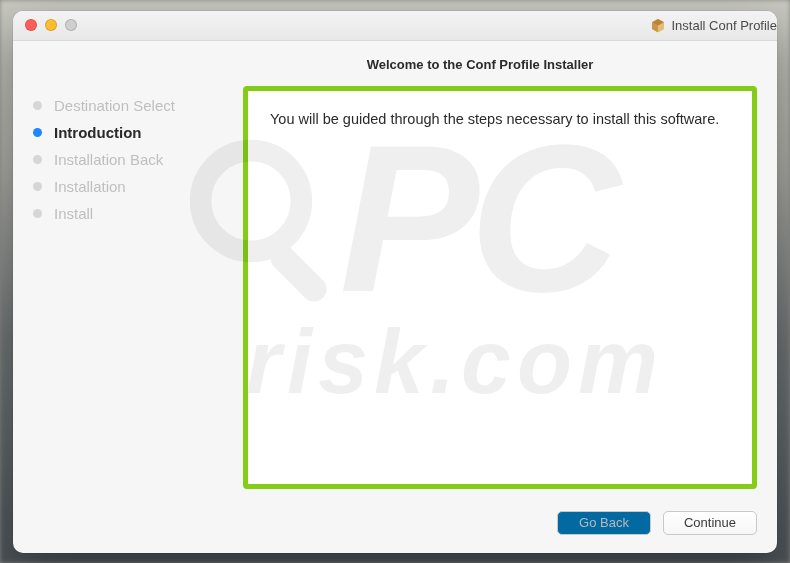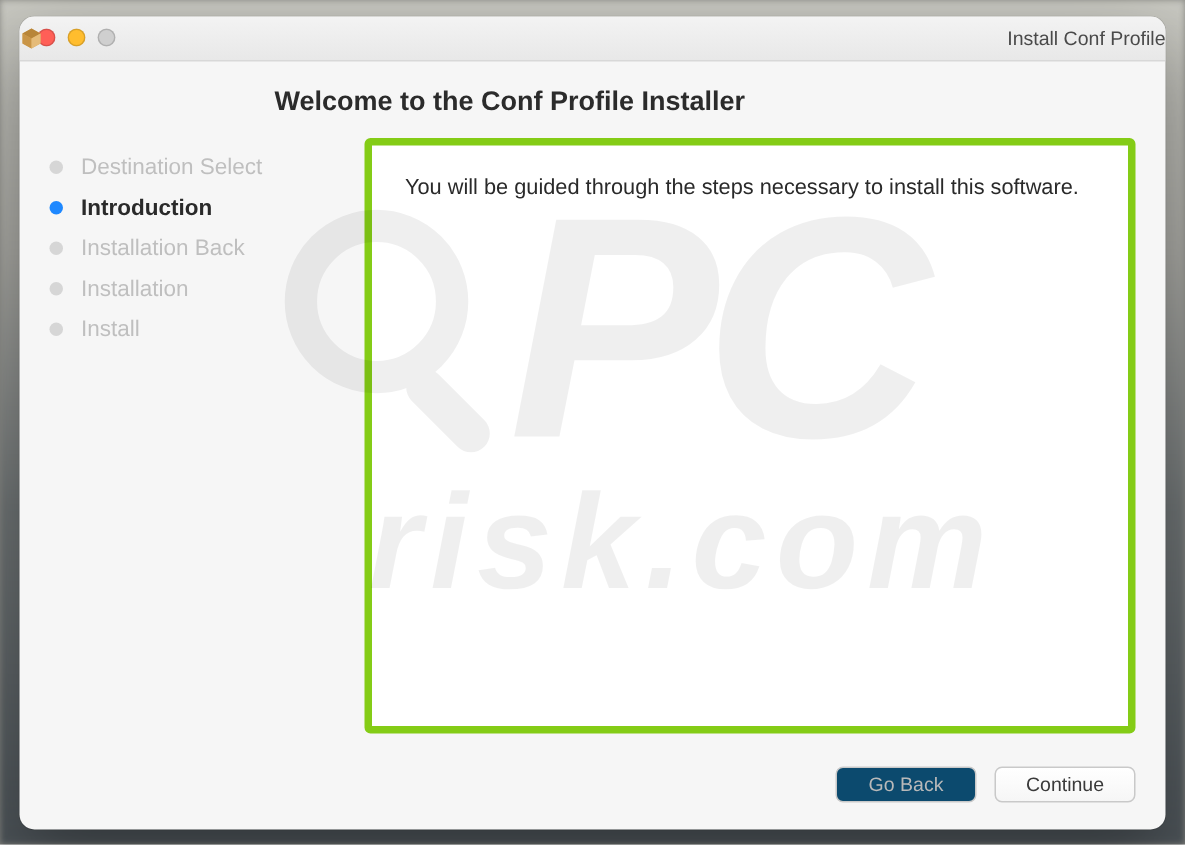--- a/index.html
+++ b/index.html
@@ -64,41 +64,41 @@
     }
     .light.red { background: #ff5f57; }
     .light.yellow { background: #ffbd2e; }
     .light.green { background: #cfcfcf; }
 
     .title-wrap {
       position: absolute;
       left: 0; right: 0;
       display: flex;
       align-items: center;
-      justify-content: space-between;
+      justify-content: flex-end;
       gap: 6px;
       font-size: 13px;
       color: #4a4a4a;
       pointer-events: none;
     }
 
     .pkg-icon {
       width: 16px;
       height: 16px;
     }
 
     .body {
       flex: 1;
       display: flex;
       flex-direction: column;
     }
 
     .heading {
-      text-align: left;
-      font-size: 18px;
+      text-align: center;
+      font-size: 13px;
       font-weight: 600;
       color: #2b2b2b;
       margin-top: 16px;
       margin-bottom: 14px;
       padding-left: 170px;
     }
 
     .main {
       flex: 1;
       display: flex;
@@ -163,21 +163,21 @@
       border-radius: 5px;
       font-size: 13px;
       border: 1px solid #c9c9c9;
       background: linear-gradient(#ffffff, #f4f4f4);
       color: #3a3a3a;
       cursor: pointer;
       padding: 0 14px;
     }
     .btn:disabled {
       color: #b9b9b9;
-      background: #0c4a6e;
+      background: #0369a1;
       cursor: default;
     }
     .btn.primary {
       background: linear-gradient(#ffffff, #f6f6f6);
     }
 
     
     .watermark {
       position: absolute;
       inset: 0;

